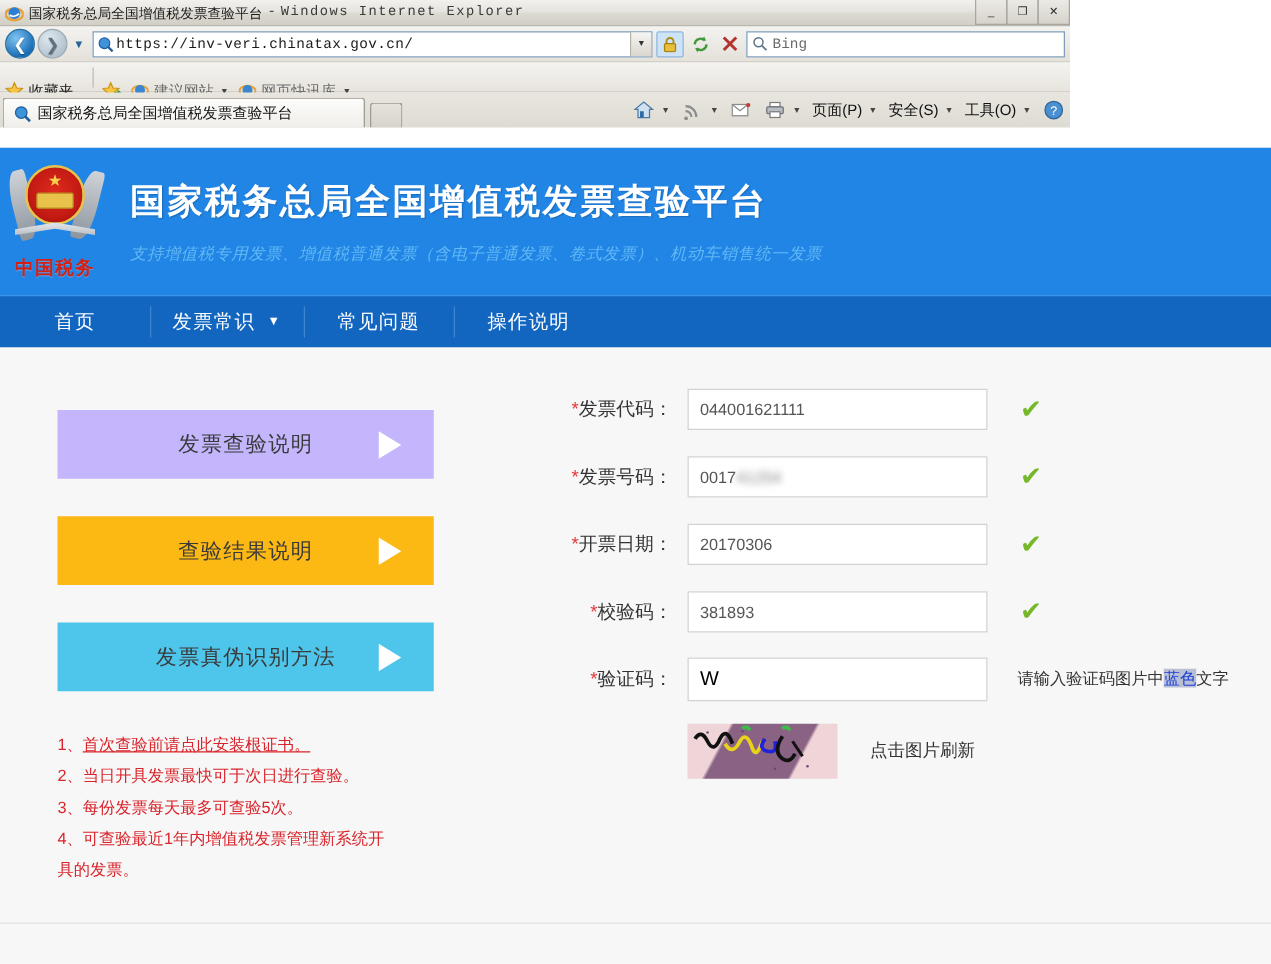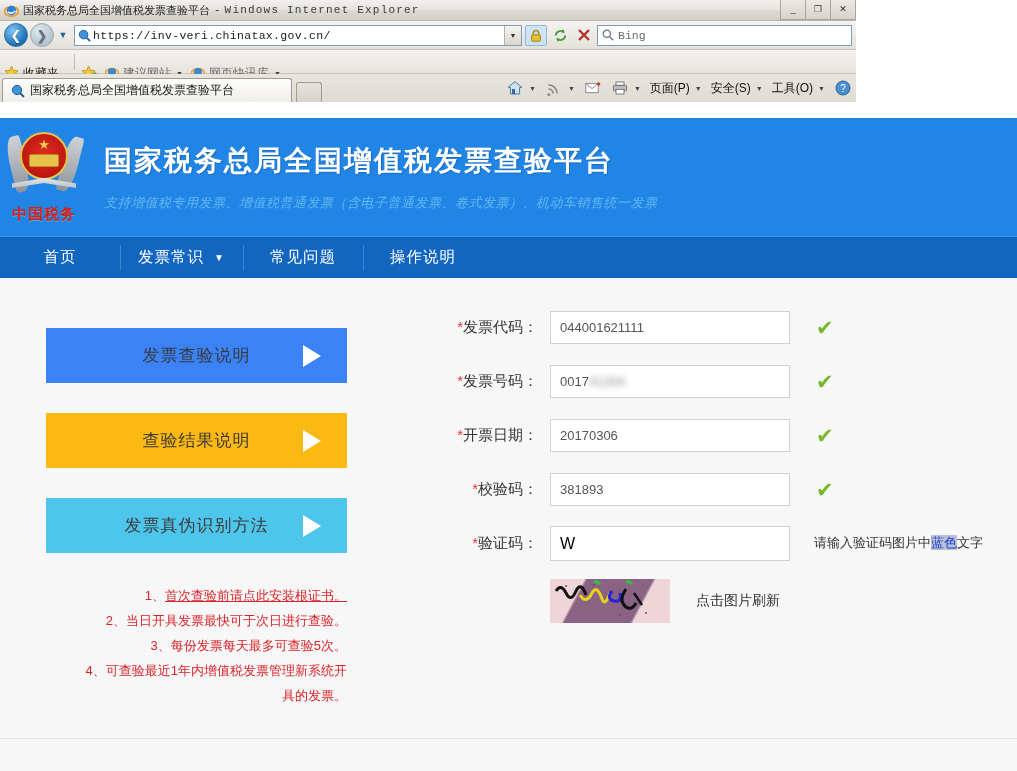--- a/index.html
+++ b/index.html
@@ -204,26 +204,26 @@
   }
   .bigbtn .blabel {
     position:absolute; left:0; right:0; text-align:center;
     font-size:17px; color:#3a3a3a; letter-spacing:1px;
   }
   .bigbtn .play {
     position:absolute; right:26px; top:50%; transform:translateY(-50%);
     width:0;height:0;border-left:18px solid #ffffff;
     border-top:11px solid transparent; border-bottom:11px solid transparent;
   }
-  .bigbtn.green { background:#3b82f6; }
+  .bigbtn.green { background:#c4b5fd; }
   .bigbtn.orange { background:#fcb813; }
   .bigbtn.cyan  { background:#4ec5ea; }
 
   .notes { margin-top:16px; font-size:13px; color:#d9232a; line-height:25px; }
-  .notes .n { white-space:nowrap;text-align:right; }
+  .notes .n { white-space:nowrap; }
   .notes .lnk { color:#d9232a; text-decoration:underline; }
 
   
   .form { position:absolute; left:432px; top:22px; width:585px; }
   .frow { display:flex; align-items:center; height:54px; }
   .flabel {
     width:118px; text-align:right; padding-right:12px;
     font-size:15px; color:#333; white-space:nowrap;
   }
   .flabel .req { color:#e4393c; }

